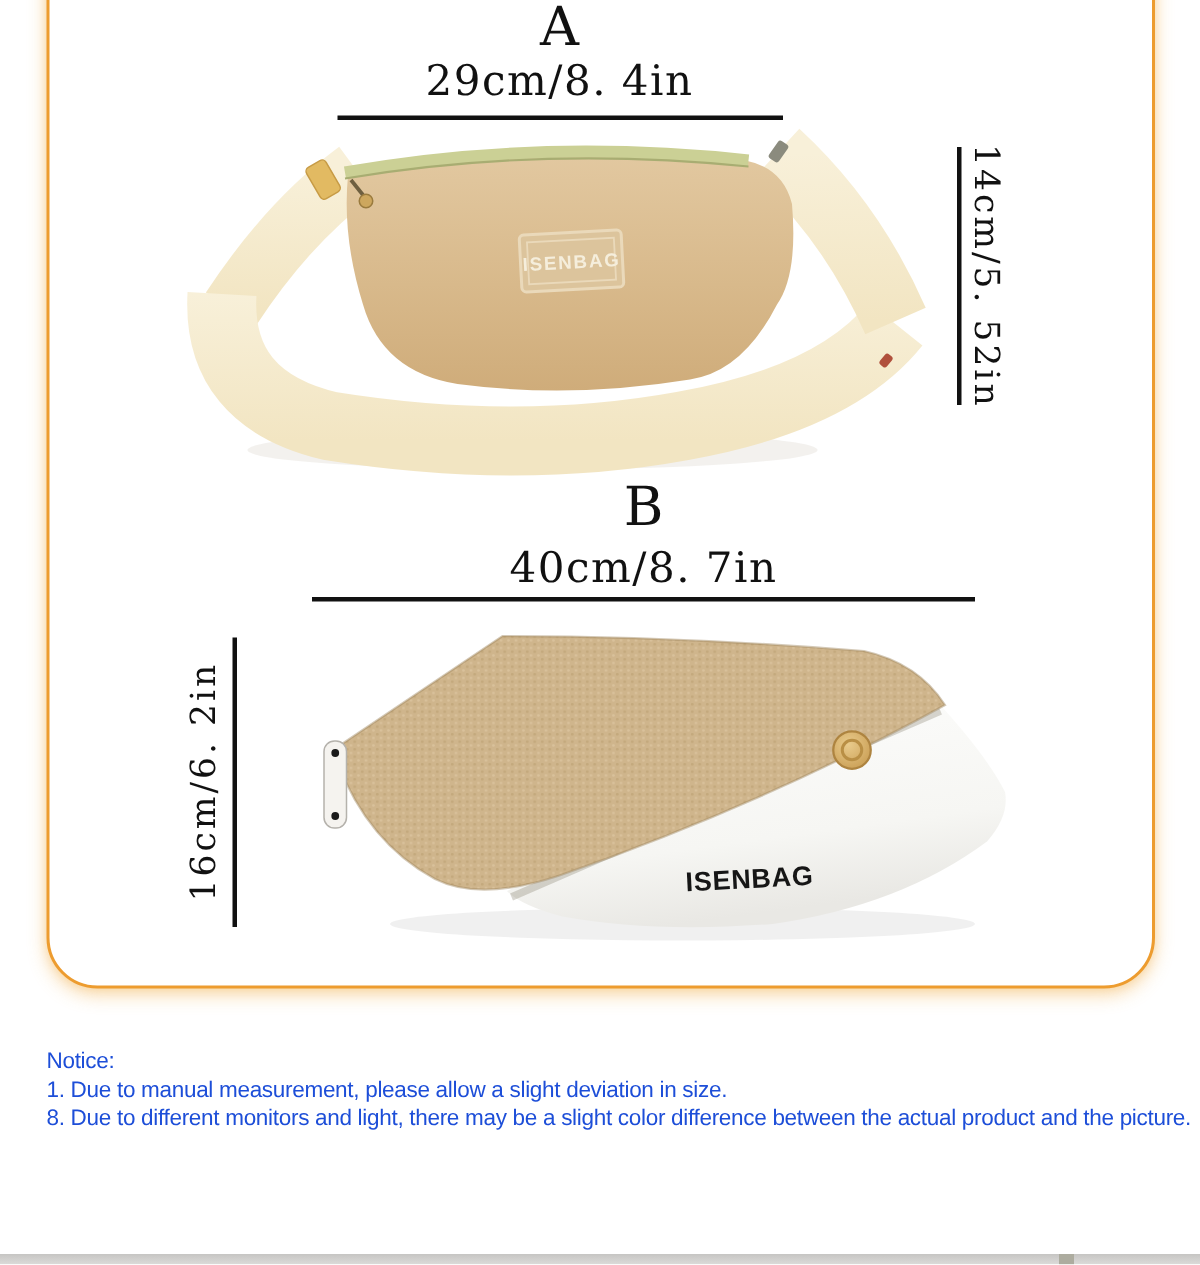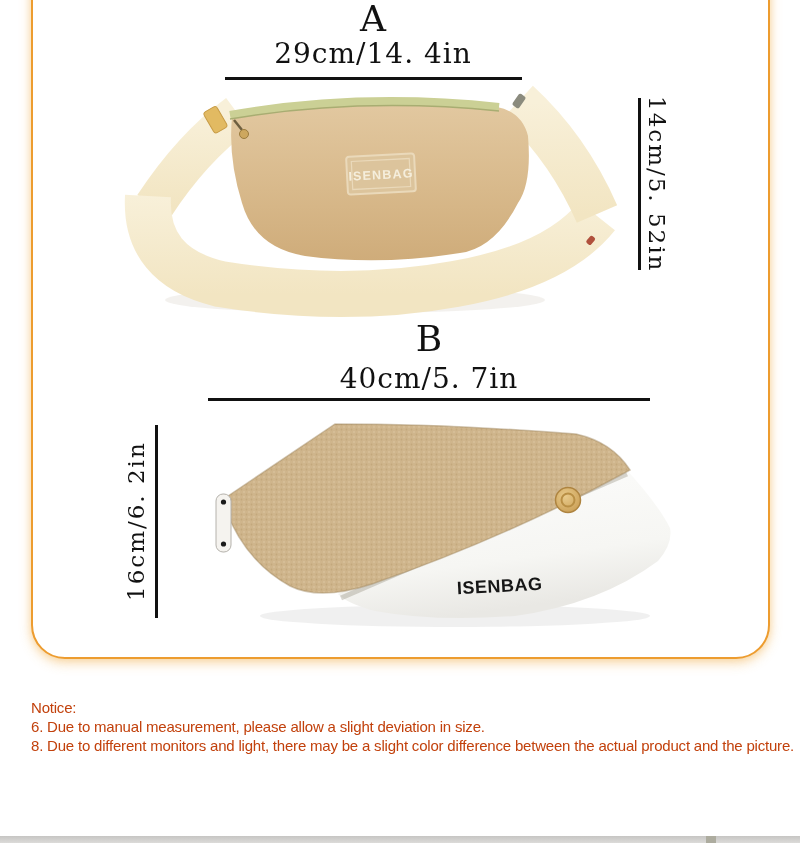--- a/index.html
+++ b/index.html
@@ -22,21 +22,21 @@
   }
   .h-line{position:absolute;height:3px;background:#111;}
   .v-line{position:absolute;width:3px;background:#111;}
   .v-text{
     position:absolute;display:flex;align-items:center;justify-content:center;
     font-size:23px;letter-spacing:2px;white-space:nowrap;
   }
   .v-text-cw{writing-mode:vertical-rl;}
   .v-text-ccw{writing-mode:vertical-rl;transform:rotate(180deg);}
   .notice{
-    position:absolute;left:31px;top:698px;width:740px;color:#c2410c;
+    position:absolute;left:31px;top:698px;width:740px;color:#1d4ed8;
     font-size:15px;line-height:19px;letter-spacing:-0.2px;
   }
   .notice div{white-space:nowrap;}
   .bottom-strip{
     position:absolute;left:0;bottom:0;width:800px;height:7px;
     background:linear-gradient(180deg,#c6c5c3,#dcdbd9);
   }
   .bottom-strip-dark{
     position:absolute;left:706px;bottom:0;width:10px;height:7px;background:#adac9f;
   }
@@ -44,21 +44,21 @@
 </style>
 </head>
 <body>
 
 <div id="stage">
 
   <div class="panel"></div>
 
   <div class="view-title dim-serif" style="left:343px;top:0px;width:60px;">A</div>
 
-  <div class="width-text dim-serif" style="left:223px;top:39px;width:300px;">29cm/14. 4in</div>
+  <div class="width-text dim-serif" style="left:223px;top:39px;width:300px;">29cm/8. 4in</div>
 
   <div class="h-line" style="left:225px;top:77px;width:297px;"></div>
 
   <div class="v-line" style="left:638px;top:98px;height:172px;"></div>
 
   <div class="v-text v-text-cw dim-serif" style="left:642px;top:98px;width:30px;height:172px;">14cm/5. 52in</div>
 
   <svg style="left:120px;top:88px;" width="510" height="235" viewBox="0 0 510 235">
     <defs>
       <linearGradient id="bagA" x1="0" y1="0" x2="0" y2="1">
@@ -102,21 +102,21 @@
 
     <g transform="translate(261,86) rotate(-3)">
       <rect x="-34" y="-19" width="68" height="38" rx="3" fill="#DCC49C" stroke="#EAD9BA" stroke-width="2"></rect>
       <rect x="-29" y="-14" width="58" height="28" fill="none" stroke="#EAD9BA" stroke-width="1.2"></rect>
       <text x="0" y="5" text-anchor="middle" font-family="Liberation Sans, sans-serif" font-size="12.5" font-weight="bold" letter-spacing="1.2" fill="#F5EEDC">ISENBAG</text>
     </g>
   </svg>
 
   <div class="view-title dim-serif" style="left:399px;top:320px;width:60px;">B</div>
 
-  <div class="width-text dim-serif" style="left:279px;top:364px;width:300px;">40cm/5. 7in</div>
+  <div class="width-text dim-serif" style="left:279px;top:364px;width:300px;">40cm/8. 7in</div>
 
   <div class="h-line" style="left:208px;top:398px;width:442px;"></div>
 
   <div class="v-line" style="left:155px;top:425px;height:193px;"></div>
 
   <div class="v-text v-text-ccw dim-serif" style="left:121px;top:425px;width:30px;height:193px;">16cm/6. 2in</div>
 
   <svg style="left:200px;top:408px;" width="490" height="225" viewBox="0 0 490 225">
     <defs>
       <pattern id="weaveB" width="5" height="5" patternUnits="userSpaceOnUse">
@@ -153,21 +153,21 @@
     <g>
       <circle cx="368" cy="92" r="12.5" fill="url(#goldB)" stroke="#AE8440" stroke-width="1.5"></circle>
       <circle cx="368" cy="92" r="6.5" fill="none" stroke="#B98F45" stroke-width="2"></circle>
     </g>
 
     <text x="300" y="184" text-anchor="middle" transform="rotate(-3 300 184)" font-family="Liberation Sans, sans-serif" font-size="18" font-weight="bold" letter-spacing="0.5" fill="#161616">ISENBAG</text>
   </svg>
 
   <div class="notice">
     <div>Notice:</div>
-    <div>6. Due to manual measurement, please allow a slight deviation in size.</div>
+    <div>1. Due to manual measurement, please allow a slight deviation in size.</div>
     <div>8. Due to different monitors and light, there may be a slight color difference between the actual product and the picture.</div>
   </div>
 
   <div class="bottom-strip">
     <div class="bottom-strip-dark"></div>
   </div>
 
 </div>
 
 </body></html>

